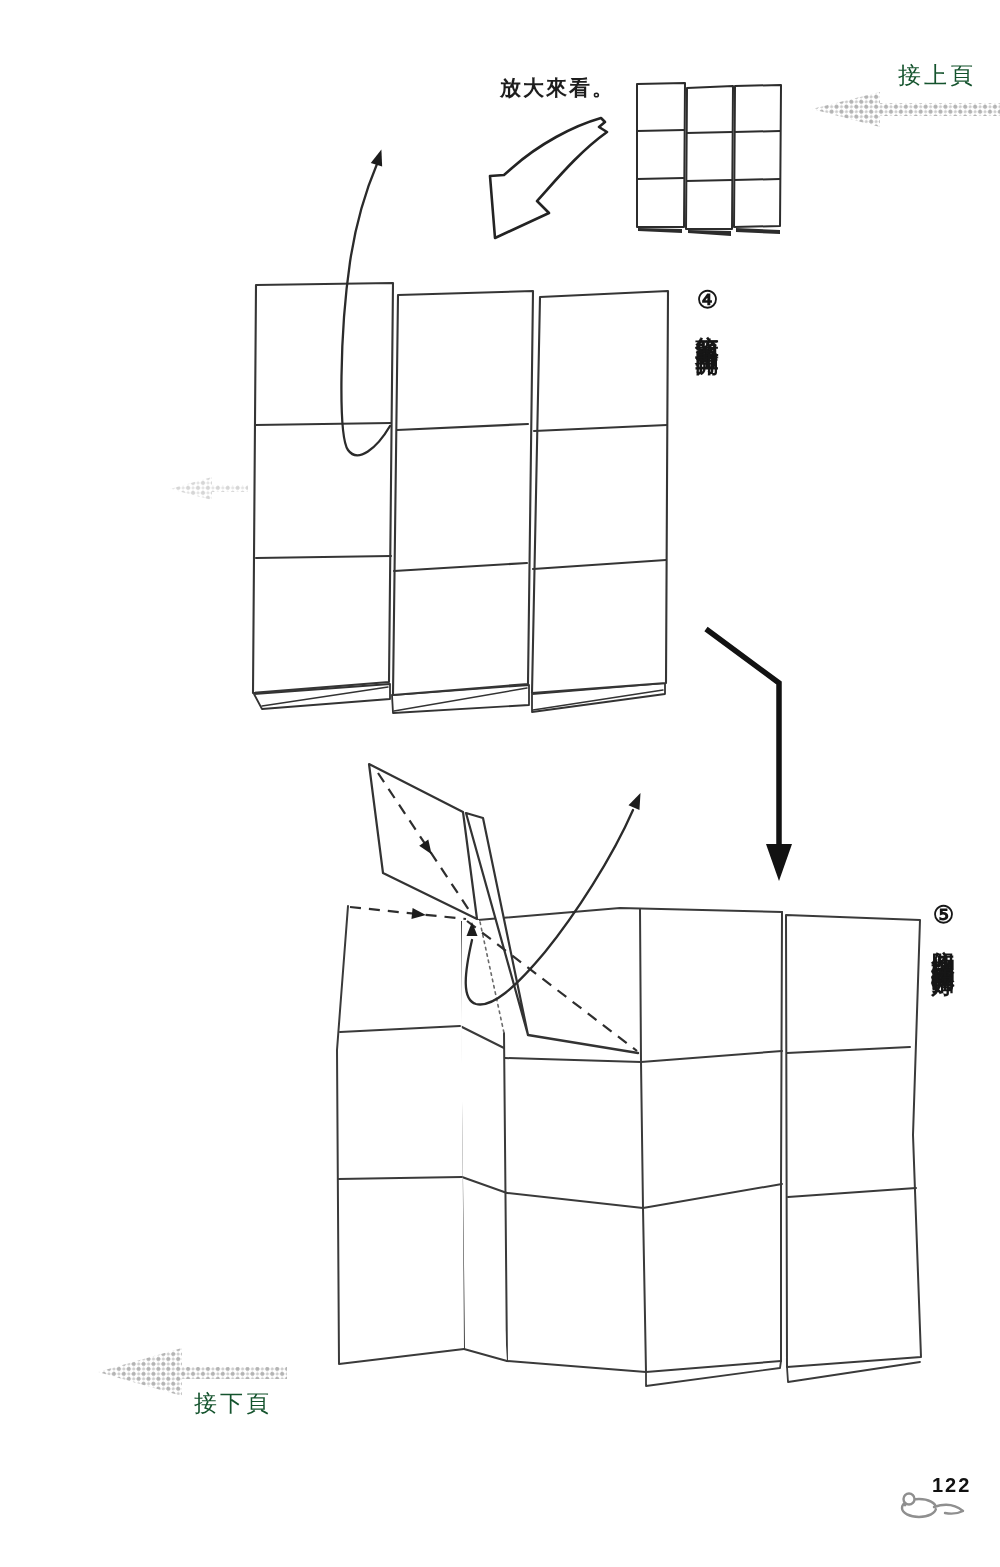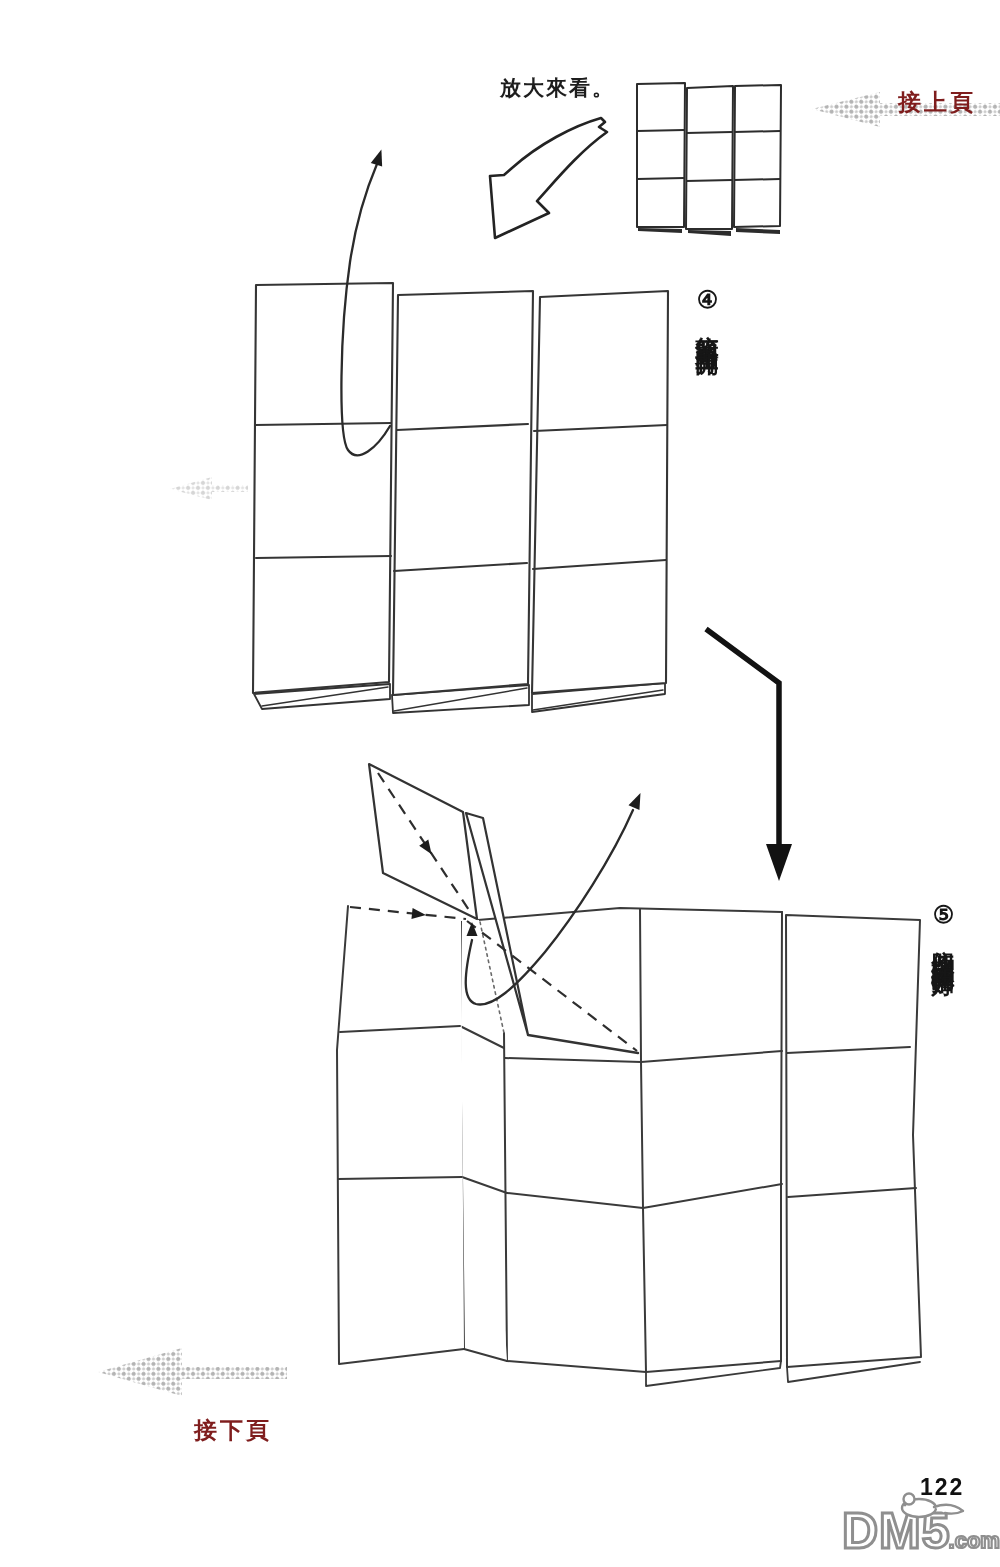--- a/index.html
+++ b/index.html
@@ -3,33 +3,33 @@
 <meta charset="utf-8">
 <style>
   html,body{margin:0;padding:0;background:#e8e8e8;}
   #page{
     position:relative;width:1000px;height:1567px;background:var(--paper,#ffffff);
     overflow:hidden;font-family:"Liberation Sans",sans-serif;color:var(--line,#2f2f2f);
     margin:0 auto;
   }
   svg.art{position:absolute;left:0;top:0;}
   .label-h{
-    position:absolute;font-size:23px;font-weight:bold;letter-spacing:3px;
-    color:#7f1d1d;white-space:nowrap;margin-top:27px;
+    position:absolute;font-size:23px;font-weight:normal;letter-spacing:3px;
+    color:#14532d;white-space:nowrap;
   }
   .note-h{
     position:absolute;font-size:21px;font-weight:bold;letter-spacing:2px;color:#1d1d1d;white-space:nowrap;
   }
   .vtext{
     position:absolute;writing-mode:vertical-rl;text-orientation:upright;
     font-size:23px;font-weight:bold;color:#161616;letter-spacing:3px;line-height:1.15;
   }
   .vtext .stepnum{font-size:24px;}
   .pageno{
-    position:absolute;font-size:23px;font-weight:900;letter-spacing:2px;color:#111;
+    position:absolute;font-size:20px;font-weight:900;letter-spacing:2px;color:#111;margin-left:12px;
   }
   .watermark{
     position:absolute;display:flex;align-items:baseline;
     -webkit-text-stroke:3px #8f8f8f;color:#ffffff;font-weight:900;
   }
   .watermark .brand{font-size:50px;letter-spacing:1px;}
   .watermark .suffix{font-size:22px;-webkit-text-stroke:2.2px #8f8f8f;margin-left:-2px;}
   .mouse{position:absolute;}
 </style>
 </head>
@@ -171,24 +171,20 @@
   </div>
 
   <div class="vtext" style="left:930px;top:901px;">
     <span class="stepnum">⑤</span><span>依凹凸摺線掀開摺好。</span>
   </div>
 
   <div class="label-h" style="left:194px;top:1388px;">接下頁</div>
 
   <div class="pageno" style="left:920px;top:1474px;">122</div>
 
-  <div class="watermark" style="left:842px;top:1502px;">
-    <span class="brand">DM5</span>
-      <span class="suffix">.com</span>
-  </div>
   <svg class="mouse" style="left:893px;top:1491px;" width="80" height="30" viewBox="0 0 80 30">
     <g stroke="#8f8f8f" stroke-width="2.4" fill="#ffffff" stroke-linejoin="round" stroke-linecap="round">
       <ellipse cx="26" cy="17" rx="17" ry="9"></ellipse>
       <circle cx="16" cy="8" r="5.5"></circle>
       <path d="M41,16 Q58,10 70,20 Q62,24 52,22"></path>
       <circle cx="12" cy="14" r="1.4" fill="#8f8f8f" stroke="none"></circle>
     </g>
   </svg>
 
 </div>

